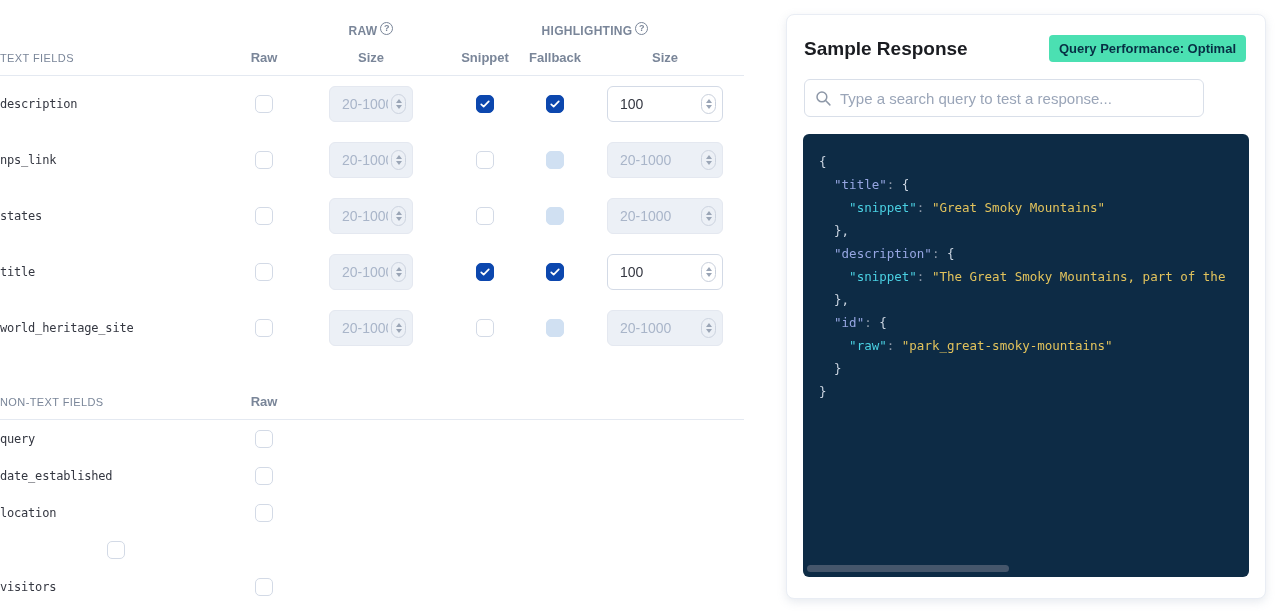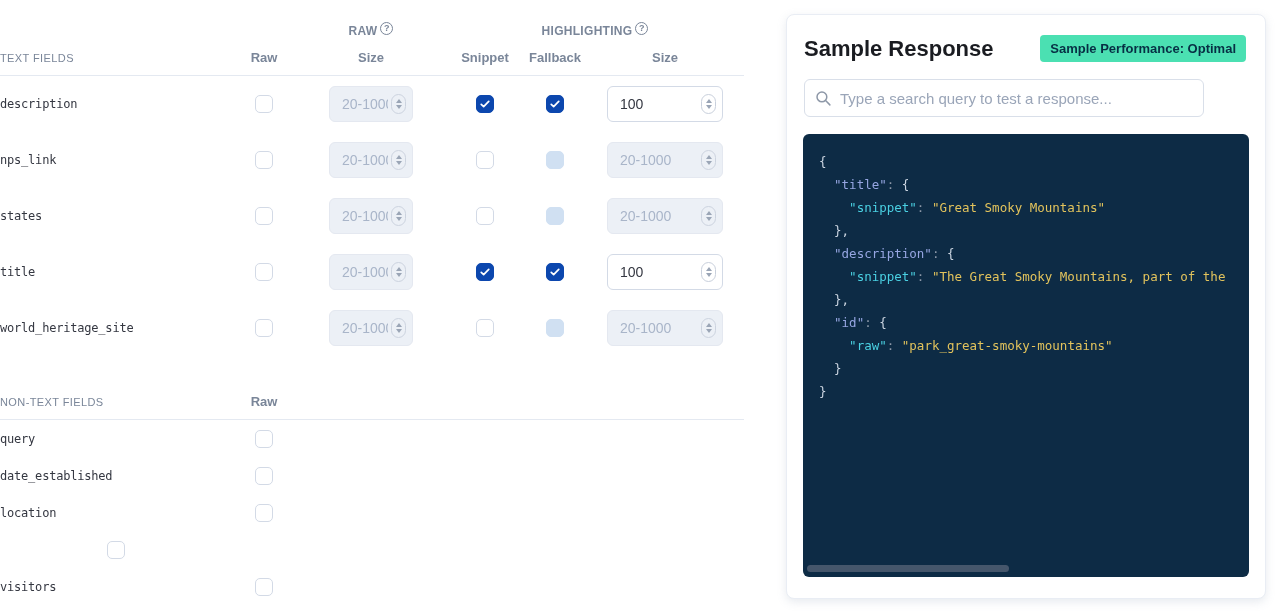--- a/index.html
+++ b/index.html
@@ -82,21 +82,21 @@
   .tri-up,.tri-dn{width:0;height:0;border-left:3px solid transparent;border-right:3px solid transparent;}
   .tri-up{border-bottom:4px solid #9aa5b6;}
   .tri-dn{border-top:4px solid #9aa5b6;}
   
   .card{
     position:absolute;left:786px;top:14px;width:480px;height:585px;
     background:#fff;border:1px solid #e9edf4;border-radius:8px;
     box-shadow:0 3px 10px rgba(136,152,177,0.20);
   }
   .card-head{display:flex;align-items:center;justify-content:space-between;padding:20px 19px 0 17px;}
-  .card-title{font-size:22px;font-weight:700;color:#1a1c21;}
+  .card-title{font-size:19px;font-weight:700;color:#1a1c21;}
   .perf-badge{
     background:var(--badge-bg);color:#072f44;font-size:13px;font-weight:700;
     padding:6px 10px;border-radius:4px;white-space:nowrap;
   }
   .searchbox{
     margin:17px 16px 0 17px;height:38px;width:400px;
     border:1px solid #d9dfe9;border-radius:6px;background:#fff;
     display:flex;align-items:center;padding:0 10px;
   }
   .searchbox svg{flex:0 0 auto;margin-right:8px;}
@@ -343,21 +343,21 @@
         <div class="c">
           <span class="cb"></span>
         </div>
       </div>
     </div>
 </div>
 
 <div class="card">
   <div class="card-head">
     <div class="card-title">Sample Response</div>
-    <div class="perf-badge">Sample Performance: Optimal</div>
+    <div class="perf-badge">Query Performance: Optimal</div>
   </div>
 
   <div class="searchbox">
     <svg width="17" height="17" viewBox="0 0 16 16">
       <circle cx="6.5" cy="6.5" r="4.6" fill="none" stroke="#8d97a7" stroke-width="1.4"></circle>
       <line x1="10.2" y1="10.2" x2="14" y2="14" stroke="#8d97a7" stroke-width="1.4" stroke-linecap="round"></line>
     </svg>
     <input type="text" placeholder="Type a search query to test a response..." style="">
   </div>
 

